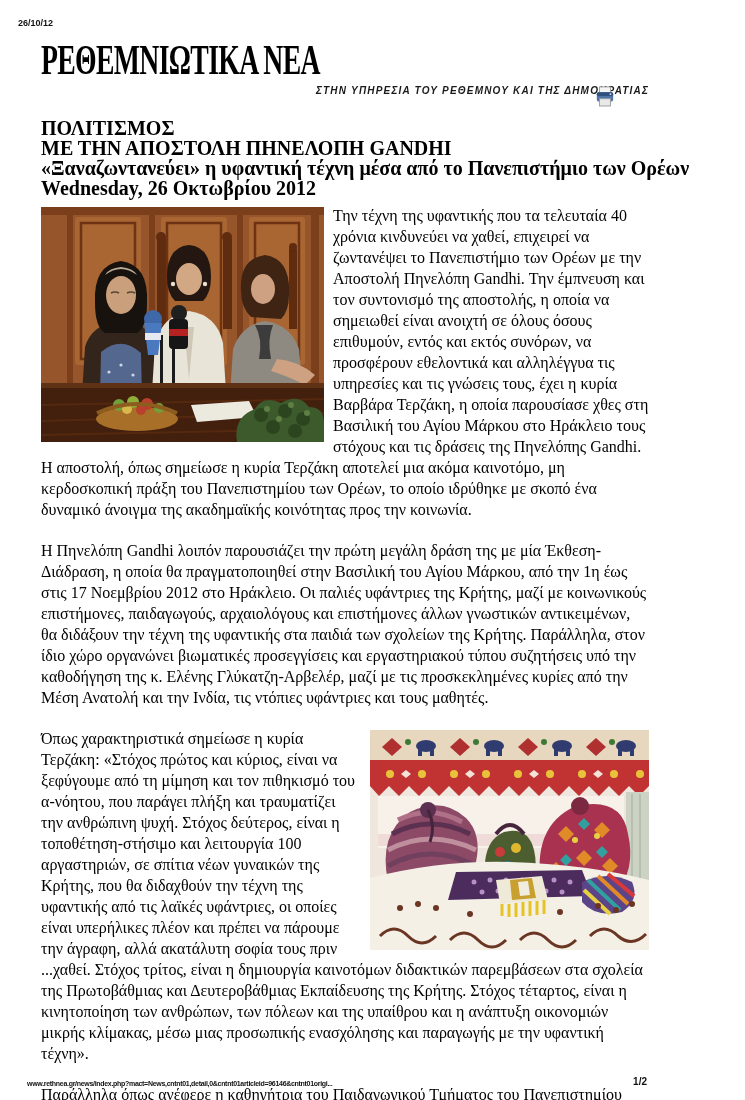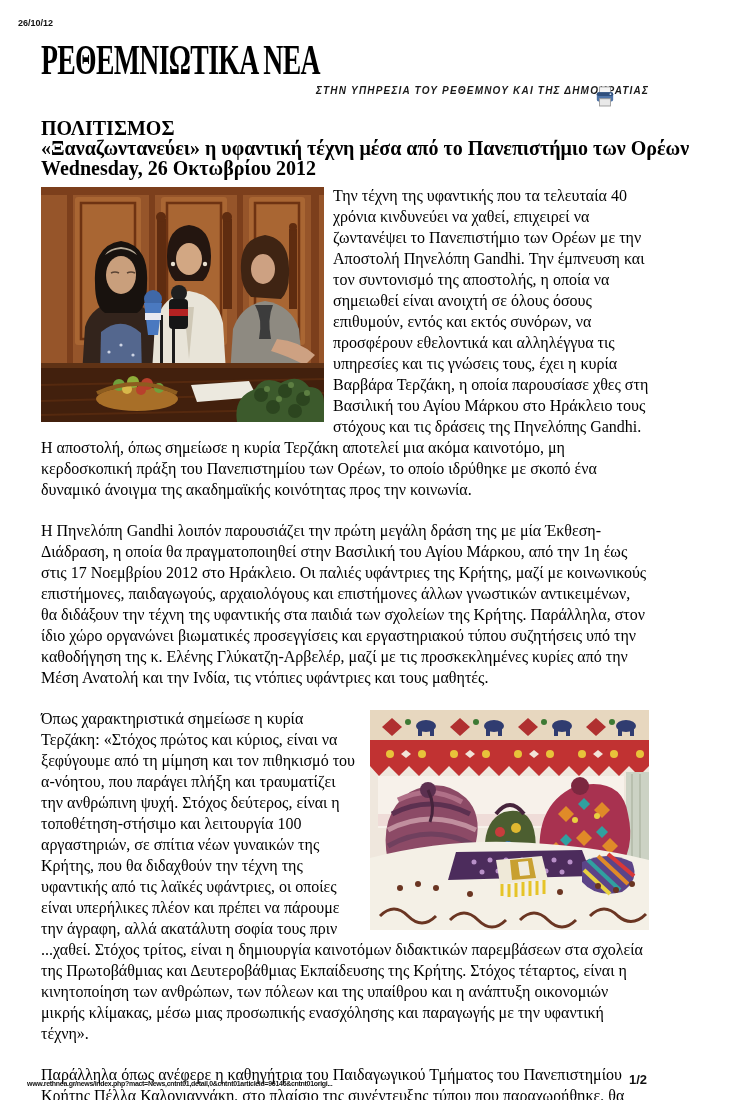--- a/index.html
+++ b/index.html
@@ -31,21 +31,21 @@
   .article{margin-top:7px;font-size:16px;line-height:21px;text-align:left;}
   .article p{margin:0 0 20px 0;}
   .photo-left{float:left;width:283px;height:235px;margin:2px 9px 4px 0;}
   .photo-right{float:right;width:279px;height:220px;margin:2px 0 6px 9px;}
   .photo-left svg,.photo-right svg{display:block;width:100%;height:100%;}
   .footer{
     position:absolute;bottom:13px;left:27px;right:32px;
     display:flex;justify-content:space-between;align-items:flex-end;
     font:bold 7px "Liberation Sans", sans-serif;letter-spacing:-0.3px;color:#111;
   }
-  .footer .pagenum{font-size:13px;letter-spacing:0;}
+  .footer .pagenum{font-size:10px;letter-spacing:0;}
 </style>
 </head>
 <body>
 
 <div class="page">
 
   <div class="date-stamp">26/10/12</div>
 
   <div class="print-btn" title="">
     <svg viewBox="0 0 22 24">
@@ -59,20 +59,21 @@
 
   <div class="content">
 
     <div class="masthead">
       <div class="masthead-title">ΡΕΘΕΜΝΙΩΤΙΚΑ ΝΕΑ</div>
       <div class="masthead-tagline">ΣΤΗΝ ΥΠΗΡΕΣΙΑ ΤΟΥ ΡΕΘΕΜΝΟΥ ΚΑΙ ΤΗΣ  ΔΗΜΟΚΡΑΤΙΑΣ</div>
     </div>
 
     <div class="headlines">
       <div>ΠΟΛΙΤΙΣΜΟΣ</div>
+      <div>ΜΕ ΤΗΝ ΑΠΟΣΤΟΛΗ ΠΗΝΕΛΟΠΗ GANDHI</div>
       <div>«Ξαναζωντανεύει» η υφαντική τέχνη μέσα από το Πανεπιστήμιο των Ορέων</div>
       <div>Wednesday, 26 Οκτωβρίου 2012</div>
     </div>
 
     <div class="article">
 
       <p>
         <span class="photo-left">
           <svg viewBox="0 0 283 235" preserveAspectRatio="none">
             <rect width="283" height="235" fill="#96552a"></rect>

